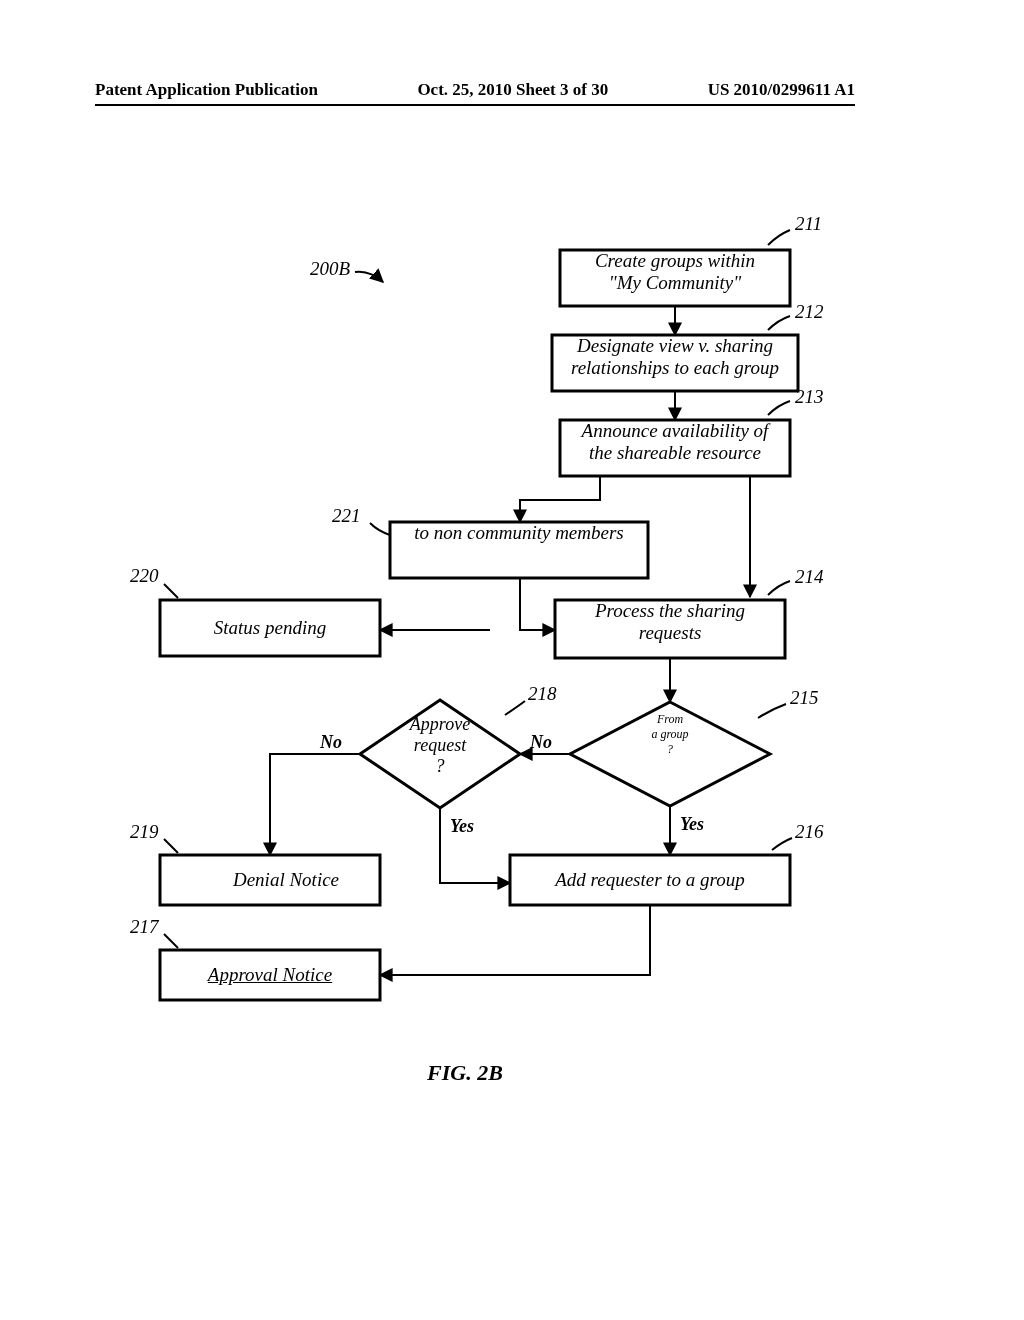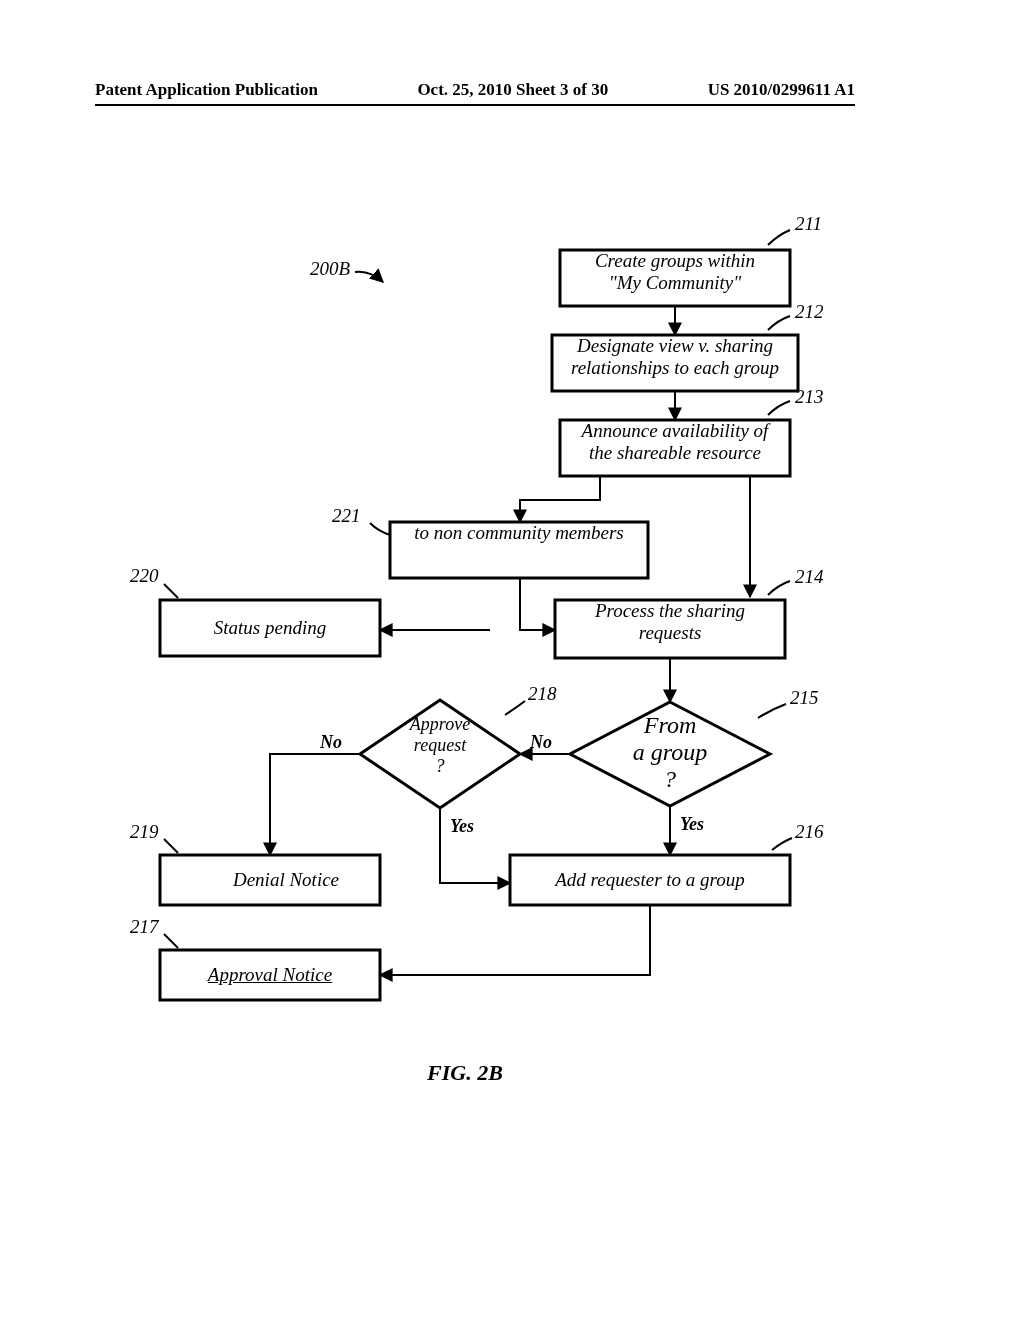--- a/index.html
+++ b/index.html
@@ -162,21 +162,21 @@
       </foreignObject>
       <path d="M668,395 q10,-10 22,-14" stroke="#000" fill="none" stroke-width="2"></path>
       <text x="695" y="383" class="label-text">214</text>
     </g>
 
     <line x1="570" y1="458" x2="570" y2="502" stroke="#000" stroke-width="2" marker-end="url(#arrow)"></line>
 
     <g>
       <polygon points="570,502 670,554 570,606 470,554" fill="#fff" stroke="#000" stroke-width="3"></polygon>
       <foreignObject x="490" y="512" width="160" height="84">
-        <div xmlns="http://www.w3.org/1999/xhtml" class="node-text" style="font-size:24px;">
+        <div xmlns="http://www.w3.org/1999/xhtml" class="node-text" style="font-size:12px;">
           <div>From</div>
           <div>a group</div>
           <div>?</div>
         </div>
       </foreignObject>
       <path d="M658,518 q12,-8 28,-14" stroke="#000" fill="none" stroke-width="2"></path>
       <text x="690" y="504" class="label-text">215</text>
     </g>
 
     <line x1="470" y1="554" x2="420" y2="554" stroke="#000" stroke-width="2" marker-end="url(#arrow)"></line>

